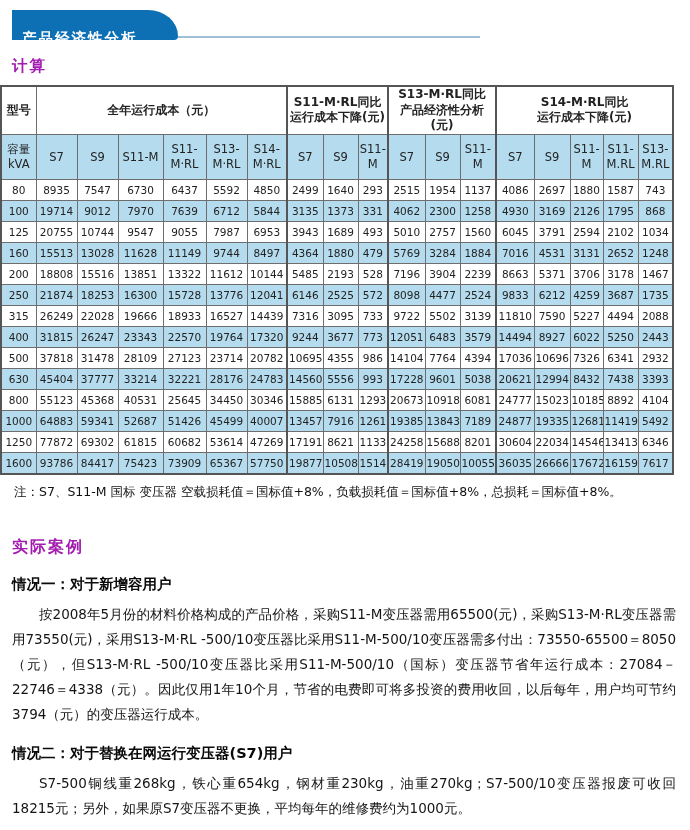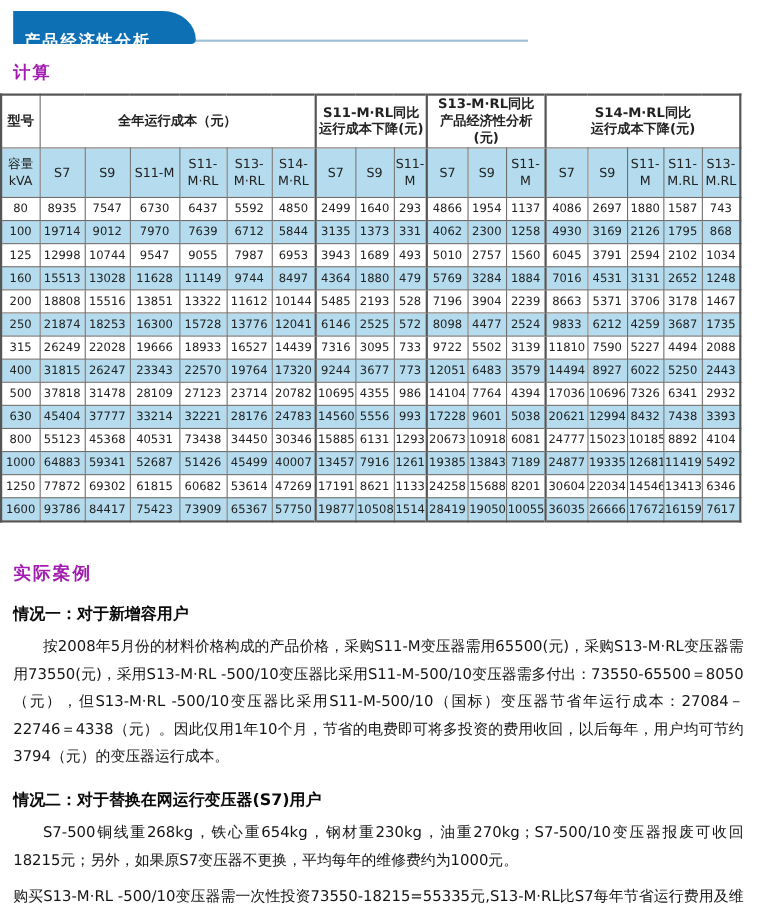--- a/index.html
+++ b/index.html
@@ -118,21 +118,21 @@
           <th>80</th>
           <td>8935</td>
           <td>7547</td>
           <td>6730</td>
           <td>6437</td>
           <td>5592</td>
           <td>4850</td>
           <td class="gs">2499</td>
           <td>1640</td>
           <td>293</td>
-          <td class="gs">4866</td>
+          <td class="gs">2515</td>
           <td>1954</td>
           <td>1137</td>
           <td class="gs">4086</td>
           <td>2697</td>
           <td>1880</td>
           <td>1587</td>
           <td>743</td>
         </tr>
         <tr>
           <th>100</th>
@@ -149,21 +149,21 @@
           <td>2300</td>
           <td>1258</td>
           <td class="gs">4930</td>
           <td>3169</td>
           <td>2126</td>
           <td>1795</td>
           <td>868</td>
         </tr>
         <tr>
           <th>125</th>
-          <td>12998</td>
+          <td>20755</td>
           <td>10744</td>
           <td>9547</td>
           <td>9055</td>
           <td>7987</td>
           <td>6953</td>
           <td class="gs">3943</td>
           <td>1689</td>
           <td>493</td>
           <td class="gs">5010</td>
           <td>2757</td>
@@ -312,21 +312,21 @@
           <td>12994</td>
           <td>8432</td>
           <td>7438</td>
           <td>3393</td>
         </tr>
         <tr>
           <th>800</th>
           <td>55123</td>
           <td>45368</td>
           <td>40531</td>
-          <td>73438</td>
+          <td>25645</td>
           <td>34450</td>
           <td>30346</td>
           <td class="gs">15885</td>
           <td>6131</td>
           <td>1293</td>
           <td class="gs">20673</td>
           <td>10918</td>
           <td>6081</td>
           <td class="gs">24777</td>
           <td>15023</td>
@@ -390,20 +390,21 @@
           <td>10055</td>
           <td class="gs">36035</td>
           <td>26666</td>
           <td>17672</td>
           <td>16159</td>
           <td>7617</td>
         </tr>
       </tbody>
   </table>
 
+  <div class="table-note">注：S7、S11-M 国标 变压器 空载损耗值＝国标值+8%，负载损耗值＝国标值+8%，总损耗＝国标值+8%。</div>
 
   <div class="sec-title cases">实际案例</div>
 
   <div class="case-heading">情况一：对于新增容用户</div>
   <p class="body indent">按2008年5月份的材料价格构成的产品价格，采购S11-M变压器需用65500(元)，采购S13-M·RL变压器需用73550(元)，采用S13-M·RL -500/10变压器比采用S11-M-500/10变压器需多付出：73550-65500＝8050（元），但S13-M·RL -500/10变压器比采用S11-M-500/10（国标）变压器节省年运行成本：27084－22746＝4338（元）。因此仅用1年10个月，节省的电费即可将多投资的费用收回，以后每年，用户均可节约3794（元）的变压器运行成本。</p>
 
   <div class="case-heading">情况二：对于替换在网运行变压器(S7)用户</div>
   <p class="body indent">S7-500铜线重268kg，铁心重654kg，钢材重230kg，油重270kg；S7-500/10变压器报废可收回18215元；另外，如果原S7变压器不更换，平均每年的维修费约为1000元。</p>
   <p class="body">购买S13-M·RL -500/10变压器需一次性投资73550-18215=55335元,S13-M·RL比S7每年节省运行费用及维修费用：15072+1000＝16072元,仅需3年5个月即可收回初始投资费用,此后用户就可以享受S13-M·RL的超低损耗变压器产生的显著经济效益（每年16072元）。</p>
 

